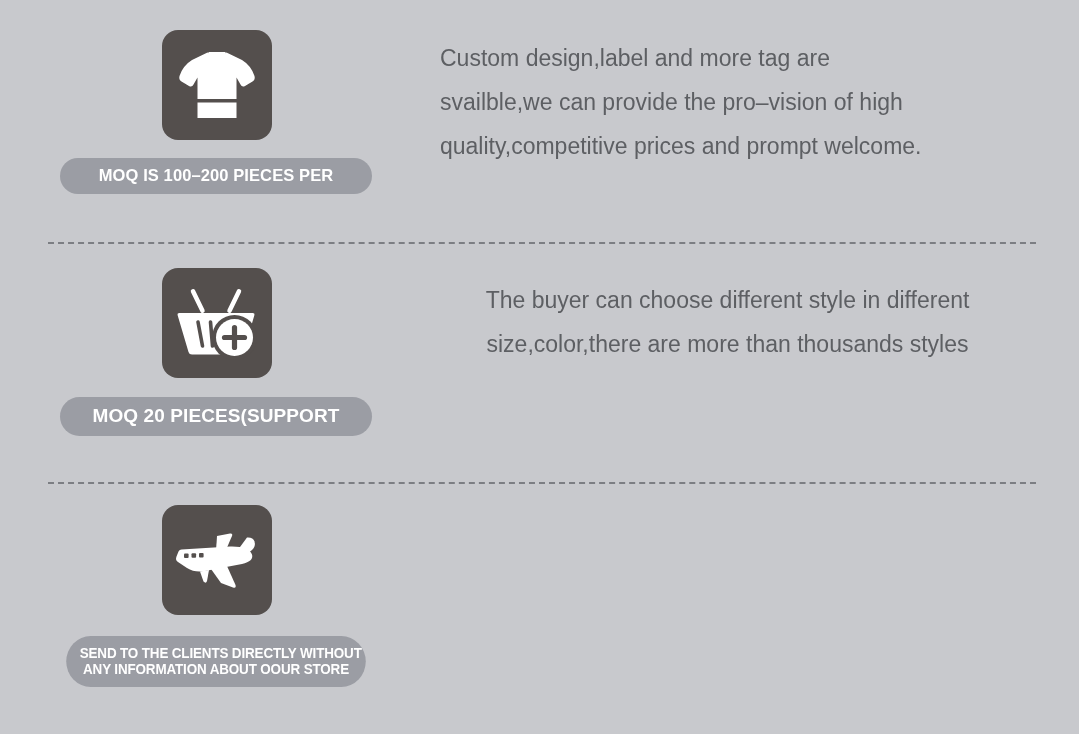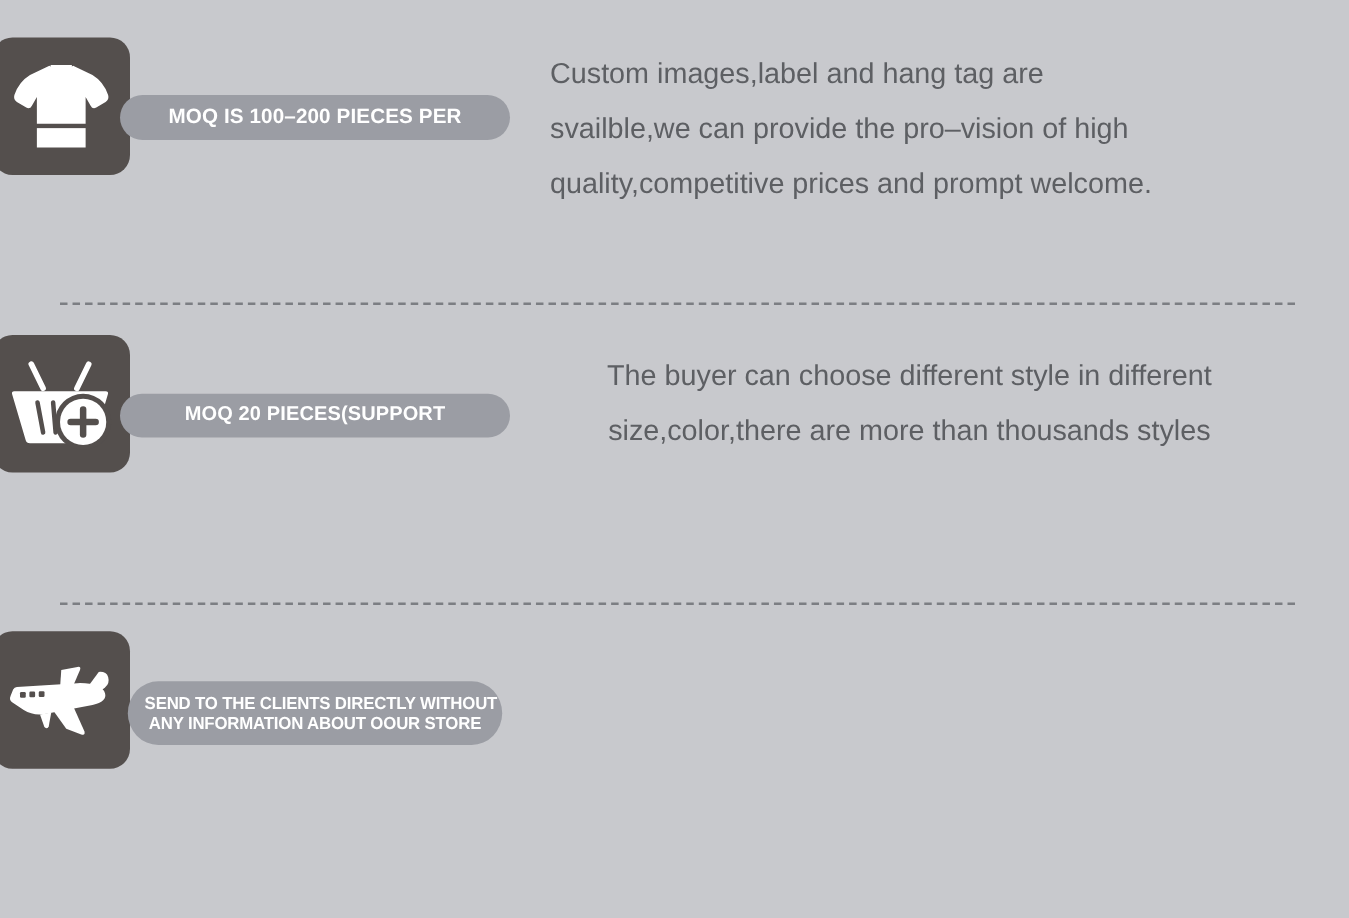--- a/index.html
+++ b/index.html
@@ -32,21 +32,21 @@
 
   .row-1 { top: 30px; height: 205px; }
   .row-2 { top: 268px; height: 208px; }
   .row-3 { top: 505px; height: 200px; }
 
   
   .feature-left {
     width: 440px;
     flex: 0 0 440px;
     display: flex;
-    flex-direction: row;
+    flex-direction: column;
     align-items: center;
     padding-top: 0;
   }
 
   .icon-tile {
     width: 110px;
     height: 110px;
     border-radius: 16px;
     background: #544f4d;
     display: flex;
@@ -69,21 +69,21 @@
     letter-spacing: 0.1px;
     margin-left: -8px;
   }
   .badge-1 {
     width: 312px;
     font-size: 16.5px;
     margin-top: 18px;
   }
   .badge-2 {
     width: 312px;
-    font-size: 16px;
+    font-size: 19px;
     margin-top: 19px;
   }
   .badge-3 {
     width: 312px;
     font-size: 14px;
     letter-spacing: -0.15px;
     transform: scaleX(0.96);
     margin-top: 21px;
     padding: 9px 14px 10px 14px;
   }
@@ -127,21 +127,21 @@
           <path fill="#ffffff" d="M30.5 3 H47.5 V8.5 Q39 12.5 30.5 8.5 Z"></path>
           <path fill="#ffffff" d="M29.5 3.5 L14 11 Q5 16.5 1.5 27 Q0.5 30.5 3.5 32.5 L11 37 Q14 38.5 15.5 35.5 L19.5 28.5 V50 H58.5 V28.5 L62.5 35.5 Q64 38.5 67 37 L74.5 32.5 Q77.5 30.5 76.5 27 Q73 16.5 64 11 L48.5 3.5 Q39 10 29.5 3.5 Z"></path>
           <rect x="19.5" y="53.5" width="39" height="15.5" fill="#ffffff"></rect>
         </svg>
       </div>
       <div class="badge badge-1">
         <span class="badge-line">MOQ IS 100–200 PIECES PER</span>
       </div>
     </div>
     <div class="feature-text">
-      <span class="text-line">Custom images,label and hang tag are</span>
+      <span class="text-line">Custom design,label and more tag are</span>
       <span class="text-line">svailble,we can provide the pro–vision of high</span>
       <span class="text-line">quality,competitive prices and prompt welcome.</span>
     </div>
   </div>
 
   <div class="divider divider-1"></div>
 
   <div class="feature-row row-2">
     <div class="feature-left">
       <div class="icon-tile">

